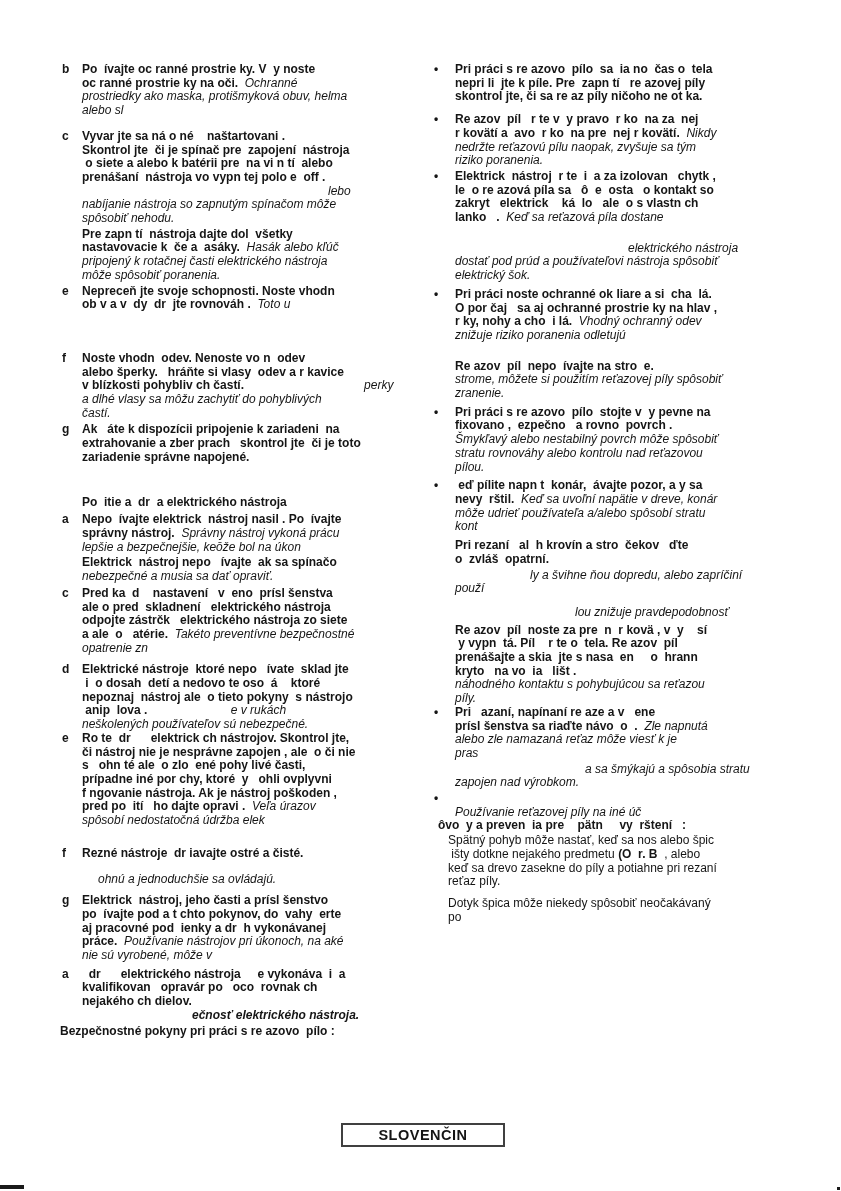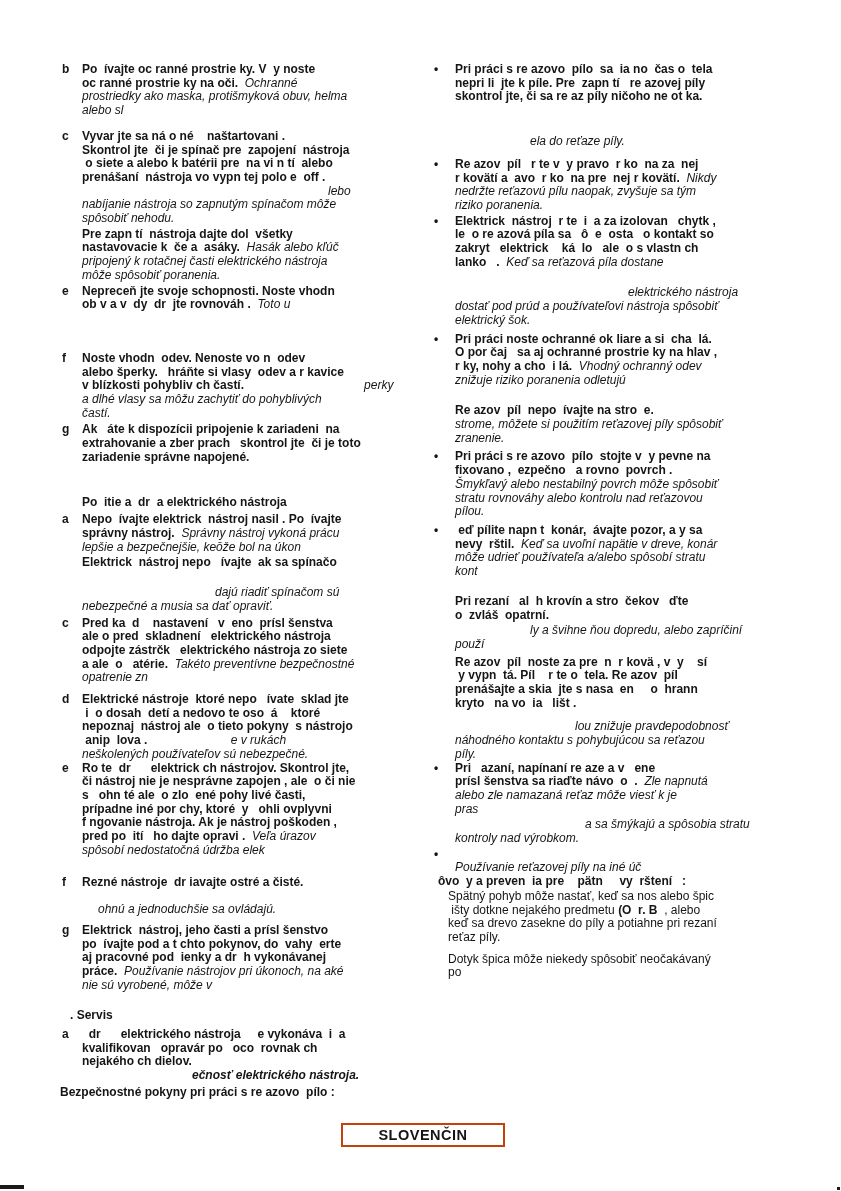--- a/index.html
+++ b/index.html
@@ -20,21 +20,21 @@
   .col-right .block .marker{flex-basis:23px;width:23px;}
   .block .body{flex:1;white-space:pre-wrap;box-sizing:border-box;}
   .block.full{display:block;}
   .block.full .body{display:block;}
   .s-b{font-weight:bold;}
   .s-i{font-style:italic;}
   .s-r{font-weight:normal;}
   .sp{display:inline-block;height:1px;}
   .lang-box{
     position:absolute;left:341px;top:1123px;width:164px;height:24px;
-    border:2px solid #c2410c;box-sizing:border-box;
+    border:2px solid #404040;box-sizing:border-box;
     display:flex;align-items:center;justify-content:center;
     font-weight:bold;font-size:14.5px;letter-spacing:0.5px;
   }
   .artifact{position:absolute;background:#1a1a1a;}
   .artifact-bl{left:0;top:1185px;width:24px;height:4px;}
   .artifact-br{left:837px;top:1187px;width:3px;height:3px;}
 </style>
 </head>
 <body>
 
@@ -96,24 +96,20 @@
       <div class="block" style="margin-top: 4px;">
         <span class="marker">a</span>
         <span class="body"><span class="s-b">Nepo  ívajte elektrick  nástroj nasil . Po  ívajte
 správny nástroj.  </span><span class="s-i">Správny nástroj vykoná prácu
 lepšie a bezpečnejšie, keōže bol na úkon</span></span>
       </div>
       <div class="block" style="margin-top: 2px;">
         <span class="marker"></span>
         <span class="body"><span class="s-b">Elektrick  nástroj nepo   ívajte  ak sa spínačo</span></span>
       </div>
-      <div class="block" style="margin-top: 16px;">
-        <span class="marker"></span>
-        <span class="body" style="padding-left: 133px;"><span class="s-i">dajú riadiť spínačom sú</span></span>
-      </div>
       <div class="block" style="margin-top: 0px;">
         <span class="marker"></span>
         <span class="body"><span class="s-i">nebezpečné a musia sa dať opraviť.</span></span>
       </div>
       <div class="block" style="margin-top: 3px;">
         <span class="marker">c</span>
         <span class="body"><span class="s-b">Pred ka  d    nastavení   v  eno  prísl šenstva
 ale o pred  skladnení   elektrického nástroja
 odpojte zástrčk   elektrického nástroja zo siete
 a ale  o   atérie.  </span><span class="s-i">Takéto preventívne bezpečnostné
@@ -146,47 +142,40 @@
         <span class="body" style="padding-left: 16px;"><span class="s-i">ohnú a jednoduchšie sa ovládajú.</span></span>
       </div>
       <div class="block" style="margin-top: 7px;">
         <span class="marker">g</span>
         <span class="body"><span class="s-b">Elektrick  nástroj, jeho časti a prísl šenstvo
 po  ívajte pod a t chto pokynov, do  vahy  erte
 aj pracovné pod  ienky a dr  h vykonávanej
 práce.  </span><span class="s-i">Používanie nástrojov pri úkonoch, na aké
 nie sú vyrobené, môže v</span></span>
       </div>
-      <div class="block full" style="margin-top: 17px;">
-        <span class="body" style="padding-left: 10px;"><span class="s-b">. Servis</span></span>
-      </div>
       <div class="block" style="margin-top: 5px;">
         <span class="marker">a</span>
         <span class="body"><span class="s-b">  dr      elektrického nástroja     e vykonáva  i  a
 kvalifikovan   opravár po   oco  rovnak ch
 nejakého ch dielov.</span></span>
       </div>
       <div class="block" style="margin-top: 0px; font-weight: bold;">
         <span class="marker"></span>
         <span class="body" style="padding-left: 110px;"><span class="s-i">ečnosť elektrického nástroja.</span></span>
       </div>
       <div class="block full" style="margin-top: 3px;">
         <span class="body"><span class="s-b">Bezpečnostné pokyny pri práci s re azovo  pílo :</span></span>
       </div>
     </div>
   <div class="col col-right">
       <div class="block" style="margin-top: 0px;">
         <span class="marker">•</span>
         <span class="body"><span class="s-b">Pri práci s re azovo  pílo  sa  ia no  čas o  tela
 nepri li  jte k píle. Pre  zapn tí   re azovej píly
 skontrol jte, či sa re az píly ničoho ne ot ka.</span></span>
-      </div>
-      <div class="block" style="margin-top: 31px;">
-        <span class="marker"></span>
-        <span class="body" style="padding-left: 75px;"><span class="s-i">ela do reťaze píly.</span></span>
       </div>
       <div class="block" style="margin-top: 9px;">
         <span class="marker">•</span>
         <span class="body"><span class="s-b">Re azov  píl   r te v  y pravo  r ko  na za  nej
 r kovätí a  avo  r ko  na pre  nej r kovätí.  </span><span class="s-i">Nikdy
 nedržte reťazovú pílu naopak, zvyšuje sa tým
 riziko poranenia.</span></span>
       </div>
       <div class="block" style="margin-top: 2px;">
         <span class="marker">•</span>
@@ -225,63 +214,63 @@
 stratu rovnováhy alebo kontrolu nad reťazovou
 pílou.</span></span>
       </div>
       <div class="block" style="margin-top: 5px;">
         <span class="marker">•</span>
         <span class="body"><span class="s-b"> eď pílite napn t  konár,  ávajte pozor, a y sa
 nevy  rštil.  </span><span class="s-i">Keď sa uvoľní napätie v dreve, konár
 môže udrieť používateľa a/alebo spôsobí stratu
 kont</span></span>
       </div>
-      <div class="block" style="margin-top: 16px;">
+      <div class="block" style="margin-top: 5px;">
         <span class="marker"></span>
         <span class="body"><span class="s-b">Pri rezaní   al  h krovín a stro  čekov   ďte
 o  zvláš  opatrní.</span></span>
       </div>
       <div class="block" style="margin-top: 2px;">
         <span class="marker"></span>
         <span class="body" style="padding-left: 75px;"><span class="s-i">ly a švihne ňou dopredu, alebo zapríčiní</span></span>
       </div>
       <div class="block" style="margin-top: 0px;">
         <span class="marker"></span>
         <span class="body"><span class="s-i">použí</span></span>
+      </div>
+      <div class="block" style="margin-top: 10px;">
+        <span class="marker"></span>
+        <span class="body" style="padding-left: 120px;"><span class="s-i">lou znižuje pravdepodobnosť</span></span>
       </div>
       <div class="block" style="margin-top: 4px;">
         <span class="marker"></span>
         <span class="body"><span class="s-b">Re azov  píl  noste za pre  n  r kovä , v  y    sí
  y vypn  tá. Píl    r te o  tela. Re azov  píl
 prenášajte a skia  jte s nasa  en     o  hrann
 kryto   na vo  ia   lišt .</span></span>
       </div>
-      <div class="block" style="margin-top: 10px;">
-        <span class="marker"></span>
-        <span class="body" style="padding-left: 120px;"><span class="s-i">lou znižuje pravdepodobnosť</span></span>
-      </div>
       <div class="block" style="margin-top: 0px;">
         <span class="marker"></span>
         <span class="body"><span class="s-i">náhodného kontaktu s pohybujúcou sa reťazou
 píly.</span></span>
       </div>
       <div class="block" style="margin-top: 0px;">
         <span class="marker">•</span>
         <span class="body"><span class="s-b">Pri   azaní, napínaní re aze a v   ene
 prísl šenstva sa riaďte návo  o  .  </span><span class="s-i">Zle napnutá
 alebo zle namazaná reťaz môže viesť k je
 pras</span></span>
       </div>
       <div class="block" style="margin-top: 2px;">
         <span class="marker"></span>
         <span class="body" style="padding-left: 130px;"><span class="s-i">a sa šmýkajú a spôsobia stratu</span></span>
       </div>
       <div class="block" style="margin-top: 0px;">
         <span class="marker"></span>
-        <span class="body"><span class="s-i">kontroly nad výrobkom.</span></span>
+        <span class="body"><span class="s-i">zapojen nad výrobkom.</span></span>
       </div>
       <div class="block" style="margin-top: 2px;">
         <span class="marker">•</span>
         <span class="body"><span class="s-i">
 Používanie reťazovej píly na iné úč</span></span>
       </div>
       <div class="block full" style="">
         <span class="body" style="padding-left: 6px;"><span class="s-b">ôvo  y a preven  ia pre    pätn     vy  rštení   :</span></span>
       </div>
       <div class="block full" style="margin-top: 1px;">

